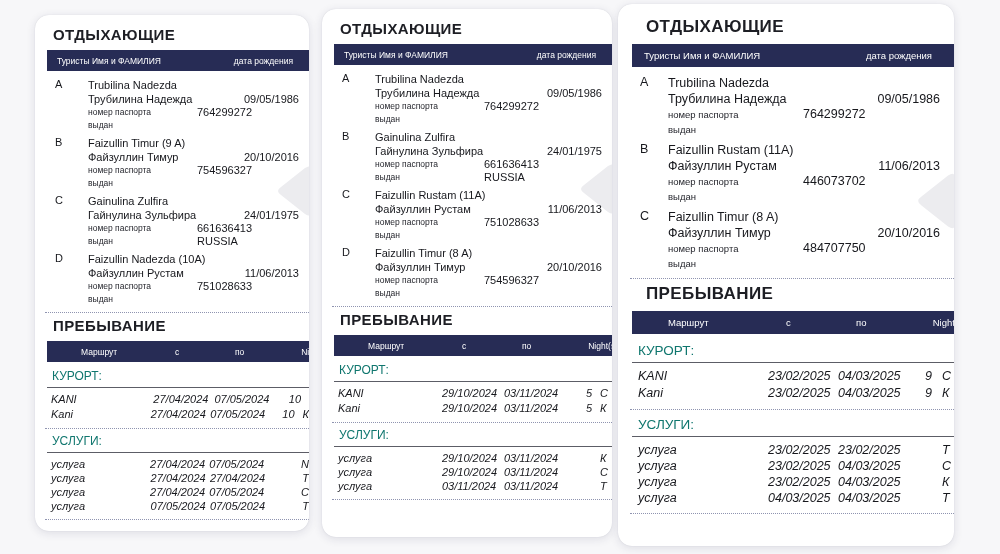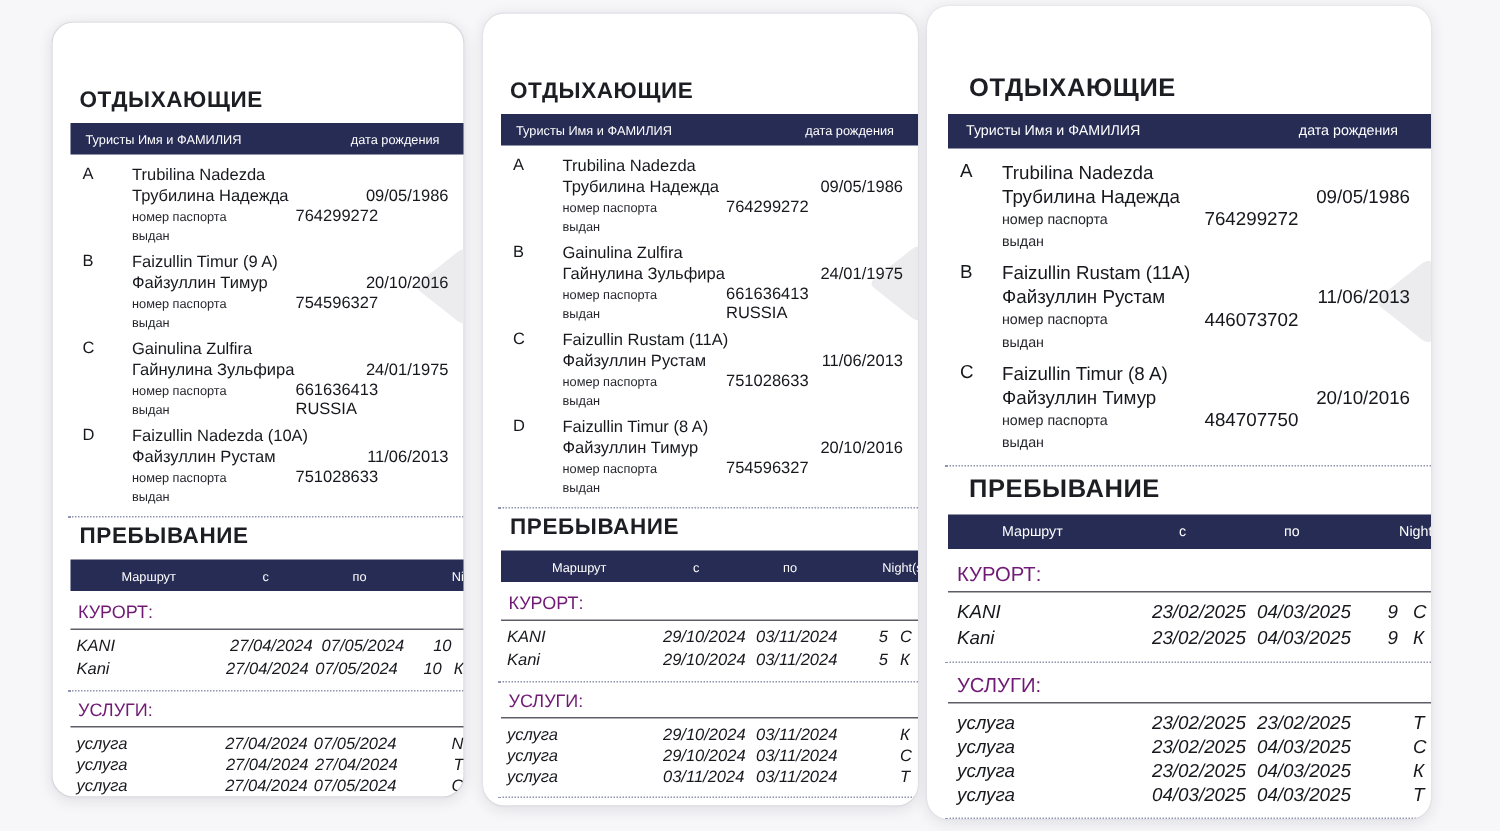--- a/index.html
+++ b/index.html
@@ -10,21 +10,21 @@
     color:#17181d;
   }
   .card{
     position:absolute;background:#ffffff;border-radius:14px;
     box-shadow:0 2px 10px rgba(33,37,74,.12), 0 0 1px rgba(33,37,74,.18);
     overflow:hidden;
   }
   #card1{left:35px;top:15px;width:274px;height:516px;}
   #card2{left:322px;top:9px;width:290px;height:528px;}
   #card3{left:618px;top:4px;width:336px;height:542px;}
-  .inner{padding-top:12px;margin-top:32px;}
+  .inner{padding-top:12px;}
   .lg .inner{padding-top:14px;}
 
   .title{font-size:15px;font-weight:700;letter-spacing:.4px;color:#1d1e24;
          margin:0 0 7px 18px;line-height:16px;white-space:nowrap;}
   .lg .title{font-size:17px;line-height:18px;margin:0 0 8px 28px;}
 
   .bar{
     background:#272c55;color:#fff;height:21px;display:flex;align-items:center;
     margin:0 -40px 7px 12px;padding:0 10px;font-size:8.5px;white-space:nowrap;
   }
@@ -57,21 +57,21 @@
   .lg .t-line3,.lg .t-line4{line-height:15px;}
   .t-label{font-size:8.5px;width:109px;color:#26272e;}
   .lg .t-label{font-size:9.5px;width:135px;}
   .t-val{font-size:11px;}
   .lg .t-val{font-size:12.5px;}
 
   .dotted{border:0;border-top:1px dotted #8f94b0;margin:6px -30px 5px 10px;}
   .lg .dotted{margin-top:7px;margin-bottom:6px;margin-left:12px;}
 
   .sec{margin:2px -30px 0 12px;border-bottom:1.5px solid #5c5d66;padding:0 0 3px 5px;
-       font-size:12px;color:#701a75;line-height:15px;white-space:nowrap;}
+       font-size:12px;color:#0f766e;line-height:15px;white-space:nowrap;}
   .lg .sec{font-size:13.5px;line-height:17px;margin-left:14px;padding-left:6px;}
 
   .stay-rows{margin-top:4px;font-style:italic;}
   .lg .stay-rows{margin-top:5px;}
   .s-row{display:flex;padding-left:16px;font-size:11px;line-height:15px;white-space:nowrap;}
   .lg .s-row{padding-left:20px;font-size:12.5px;line-height:17px;}
   .svc .s-row{line-height:14px;}
   .lg .svc .s-row{line-height:16px;}
   .s-name{width:104px;}
   .s-from{width:62px;}

